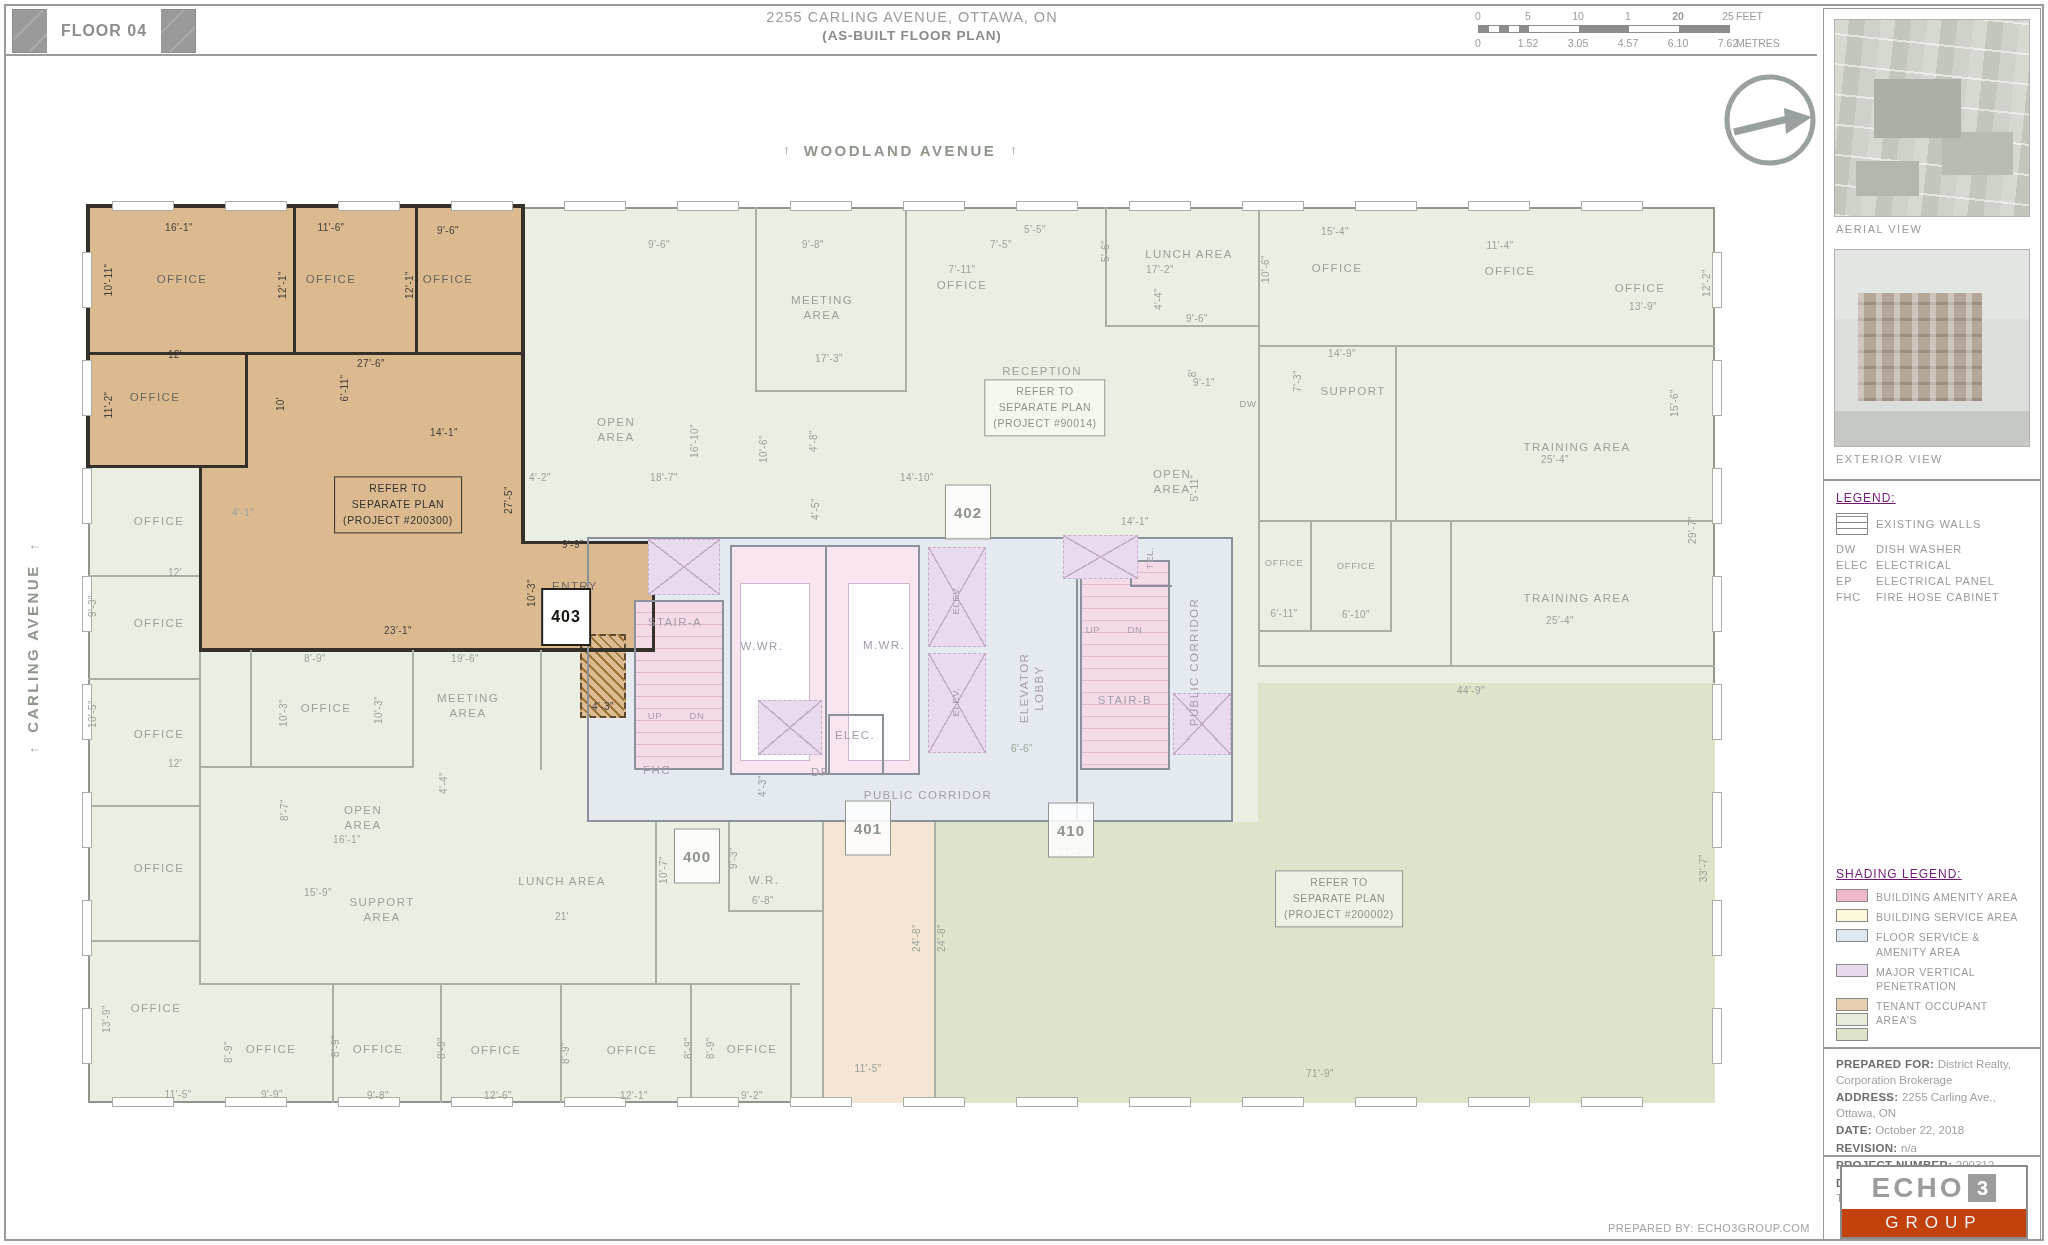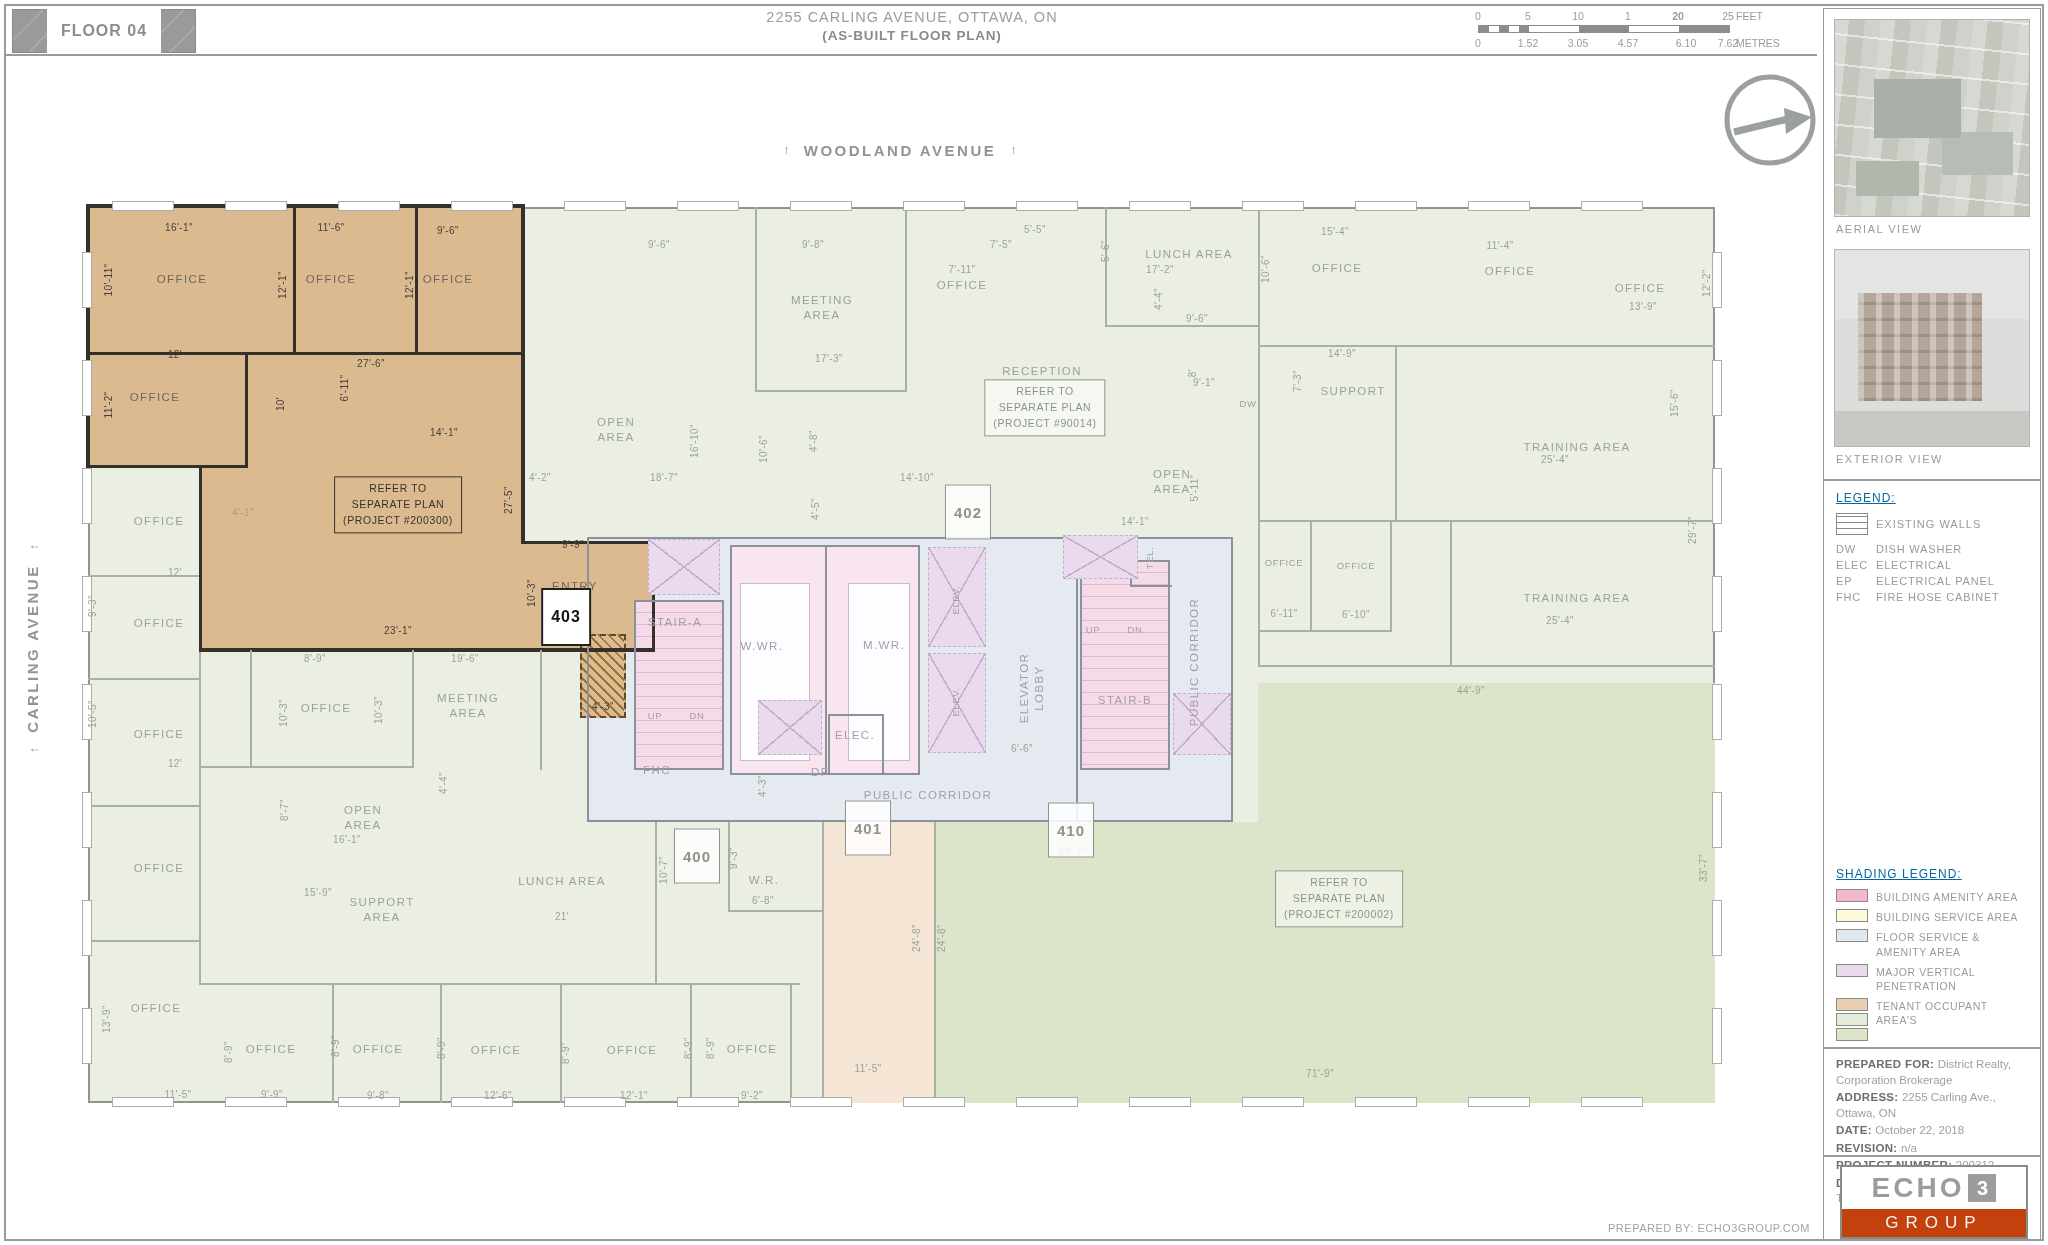--- a/index.html
+++ b/index.html
@@ -81,21 +81,21 @@
     repeating-linear-gradient(90deg,rgba(255,255,255,.35) 0 6px,transparent 6px 18px),
     repeating-linear-gradient(0deg,rgba(60,45,35,.35) 0 3px,transparent 3px 16px),#9b8a79;}
   .exterior .road{position:absolute;left:0;bottom:0;width:100%;height:18%;background:#b3b6b1;}
   .caption{position:absolute;left:12px;font-size:11px;color:#9a9a9a;letter-spacing:1.5px;}
   .cap1{top:214px;}
   .cap2{top:444px;}
   .hr{position:absolute;left:0;right:0;height:1.5px;background:#9a9a9a;}
   .h1{top:470px;}
   .h2{top:1038px;}
   .h3{top:1146px;}
-  .sec-title{font-size:12px;color:#0369a1;letter-spacing:1px;text-decoration:underline;margin-bottom:8px;}
+  .sec-title{font-size:12px;color:#701a75;letter-spacing:1px;text-decoration:underline;margin-bottom:8px;}
   .legend{top:482px;}
   .wall-row{display:flex;align-items:center;font-size:11px;color:#9a9a9a;letter-spacing:1px;margin-bottom:8px;}
   .wall-ic{width:30px;height:20px;border:1px solid #8a8a8a;margin-right:8px;flex:0 0 auto;
     background:repeating-linear-gradient(0deg,#fff 0 5px,#8a8a8a 5px 6px);}
   .ab-row{display:flex;font-size:11px;color:#9a9a9a;letter-spacing:.8px;margin-bottom:4px;}
   .ab-abbr{width:40px;flex:0 0 auto;}
   .shading{top:858px;}
   .sh-row{display:flex;margin-bottom:5px;font-size:10.5px;color:#9a9a9a;letter-spacing:.6px;align-items:flex-start;}
   .sw-col{width:32px;flex:0 0 auto;margin-right:8px;display:flex;flex-direction:column;gap:2px;}
   .sw{width:32px;height:13px;border:1px solid #8a8a8a;box-sizing:border-box;}
@@ -133,21 +133,21 @@
       <div class="stick" style="left: 50px; top: 0px;">5</div>
       <div class="stick" style="left: 100px; top: 0px;">10</div>
       <div class="stick" style="left: 150px; top: 0px;">1</div>
       <div class="stick" style="left: 200px; top: 0px; font-weight: bold;">20</div>
       <div class="stick" style="left: 250px; top: 0px;">25</div>
       <div class="sunit" style="top: 0px;">FEET</div>
       <div class="stick" style="left: 0px; top: 27px;">0</div>
       <div class="stick" style="left: 50px; top: 27px;">1.52</div>
       <div class="stick" style="left: 100px; top: 27px;">3.05</div>
       <div class="stick" style="left: 150px; top: 27px;">4.57</div>
-      <div class="stick" style="left: 208px; top: 27px;">6.10</div>
+      <div class="stick" style="left: 200px; top: 27px;">6.10</div>
       <div class="stick" style="left: 250px; top: 27px;">7.62</div>
       <div class="sunit" style="top: 27px;">METRES</div>
     </div>
 </div>
 
 <div class="street-top">
   <span class="arr">↑</span><span>WOODLAND AVENUE</span><span class="arr">↑</span>
 </div>
 <div class="street-left">
   <span class="arr">↑</span><span>CARLING AVENUE</span><span class="arr">↑</span>

